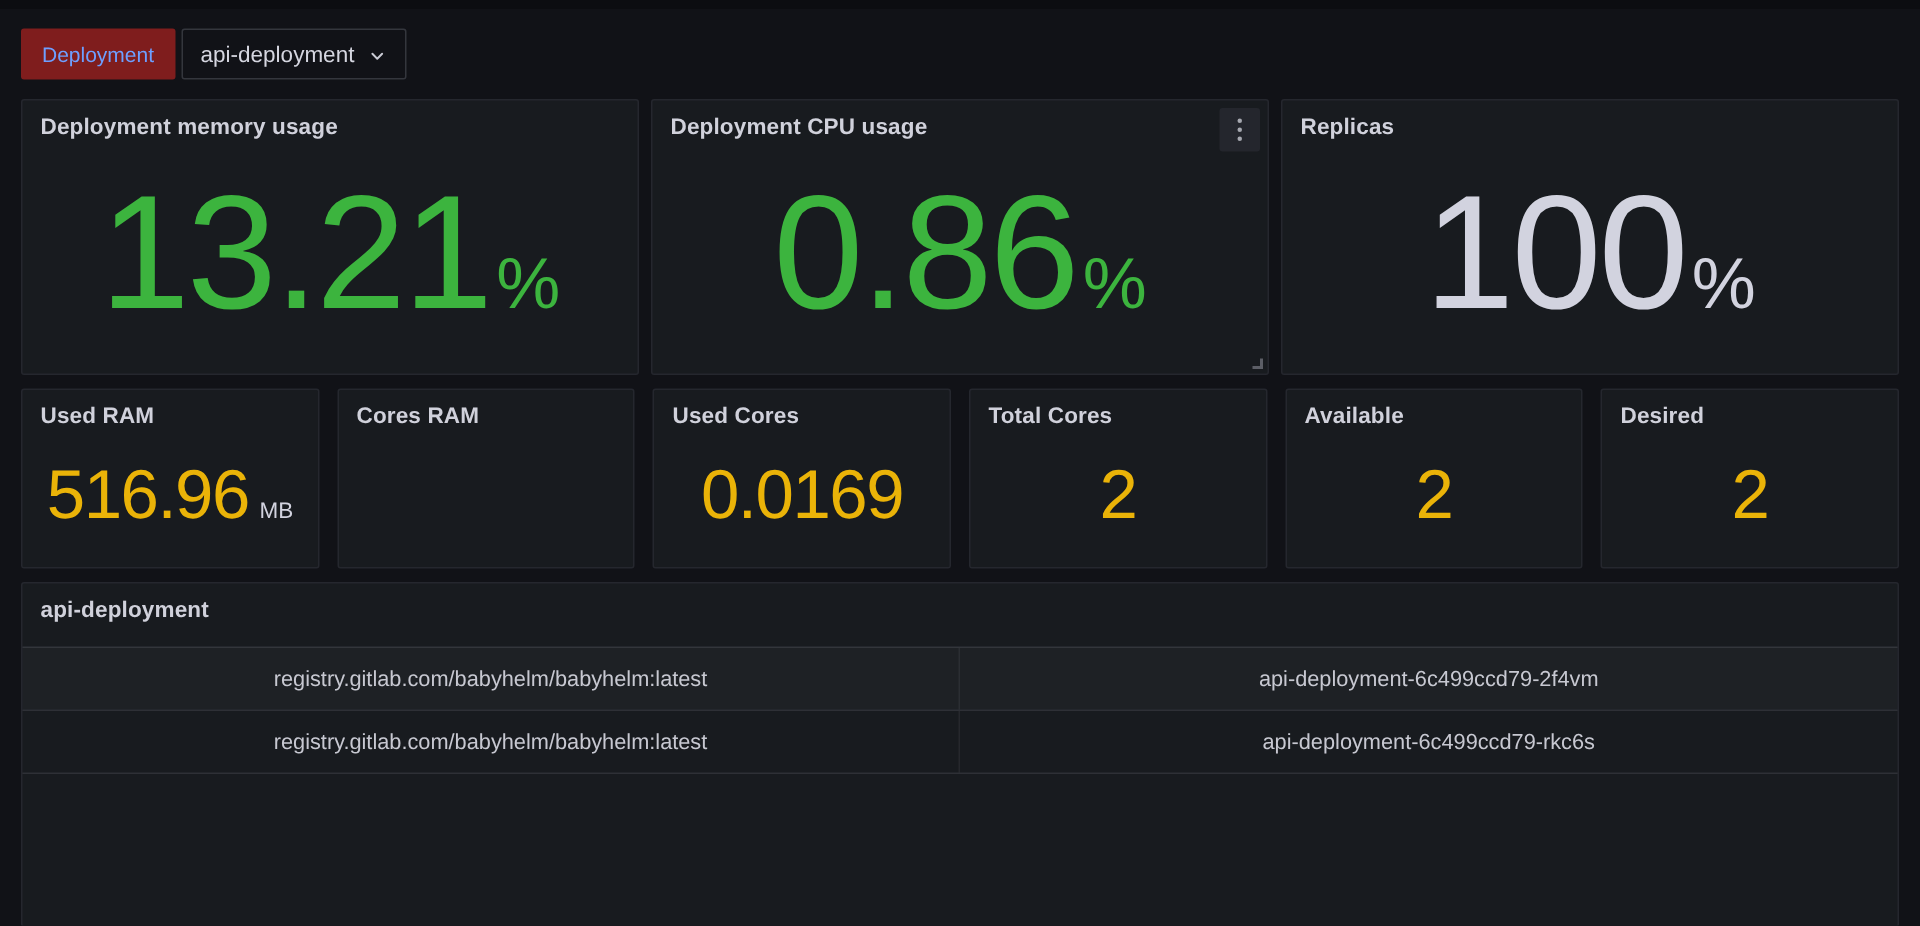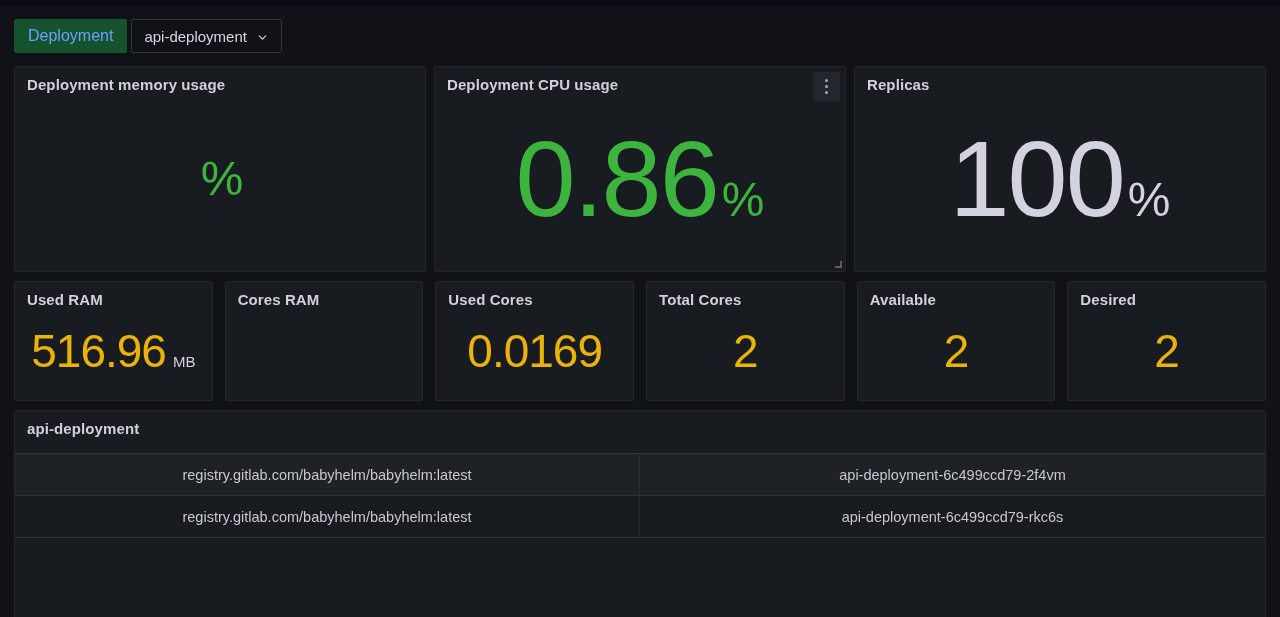--- a/index.html
+++ b/index.html
@@ -13,24 +13,24 @@
   .dashboard {
     height: 611px;
     padding: 13px 14px 0;
     display: flex;
     flex-direction: column;
   }
 
   
   .toolbar { display: flex; gap: 4px; height: 34px; margin-bottom: 13px; flex: 0 0 auto; }
   .var-label {
-    background: #14532d;
+    background: #7f1d1d;
     border-radius: 2px;
     color: #6E9FFF;
-    font-size: 16px;
+    font-size: 14px;
     display: flex; align-items: center;
     padding: 0 14px;
     cursor: pointer;
   }
   .var-dropdown {
     background: #111217;
     border: 1px solid #34363d;
     border-radius: 2px;
     color: #d5d6e0;
     font-size: 15px;
@@ -53,21 +53,21 @@
     font-weight: 700;
     color: #d0d1db;
     letter-spacing: 0.1px;
     white-space: nowrap;
     cursor: pointer;
   }
   .row1 {
     display: grid;
     grid-template-columns: repeat(3, 1fr);
     gap: 8px;
-    height: 206px;
+    height: 184px;
     margin-bottom: 9px;
     flex: 0 0 auto;
   }
   .row2 {
     display: grid;
     grid-template-columns: repeat(6, 1fr);
     gap: 12px;
     height: 120px;
     margin-bottom: 9px;
     flex: 0 0 auto;
@@ -153,20 +153,21 @@
       </span>
     </div>
   </div>
 
   <div class="row1">
 
     <div class="panel">
       <div class="panel-title">Deployment memory usage</div>
       <div class="stat-area">
         <div class="stat-line">
+          <span class="stat-value-big green">13.21</span>
           <span class="stat-suffix-big green">%</span>
         </div>
       </div>
     </div>
 
     <div class="panel">
       <div class="panel-title">Deployment CPU usage</div>
       <div class="panel-menu">
         <span class="dot"></span>
         <span class="dot"></span>

